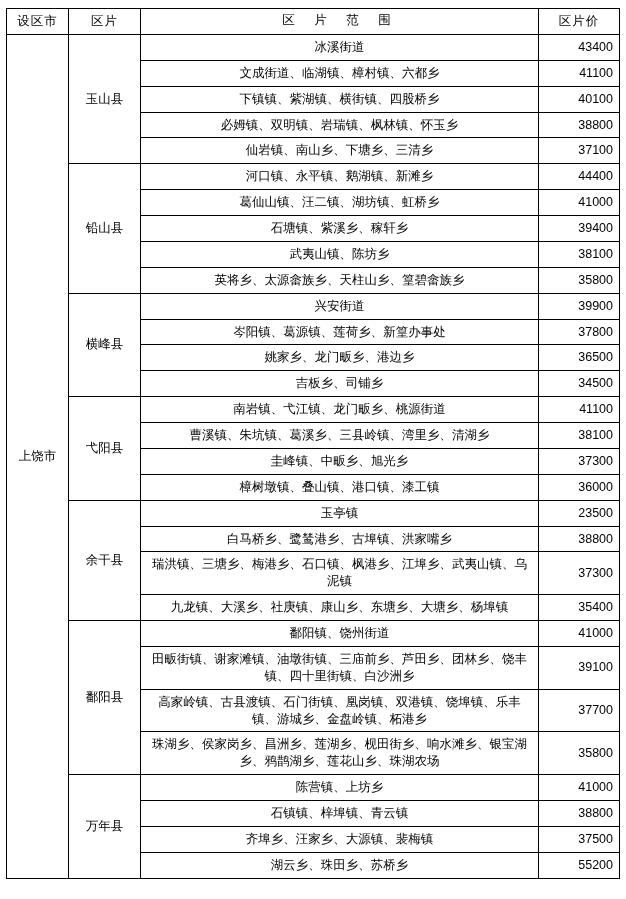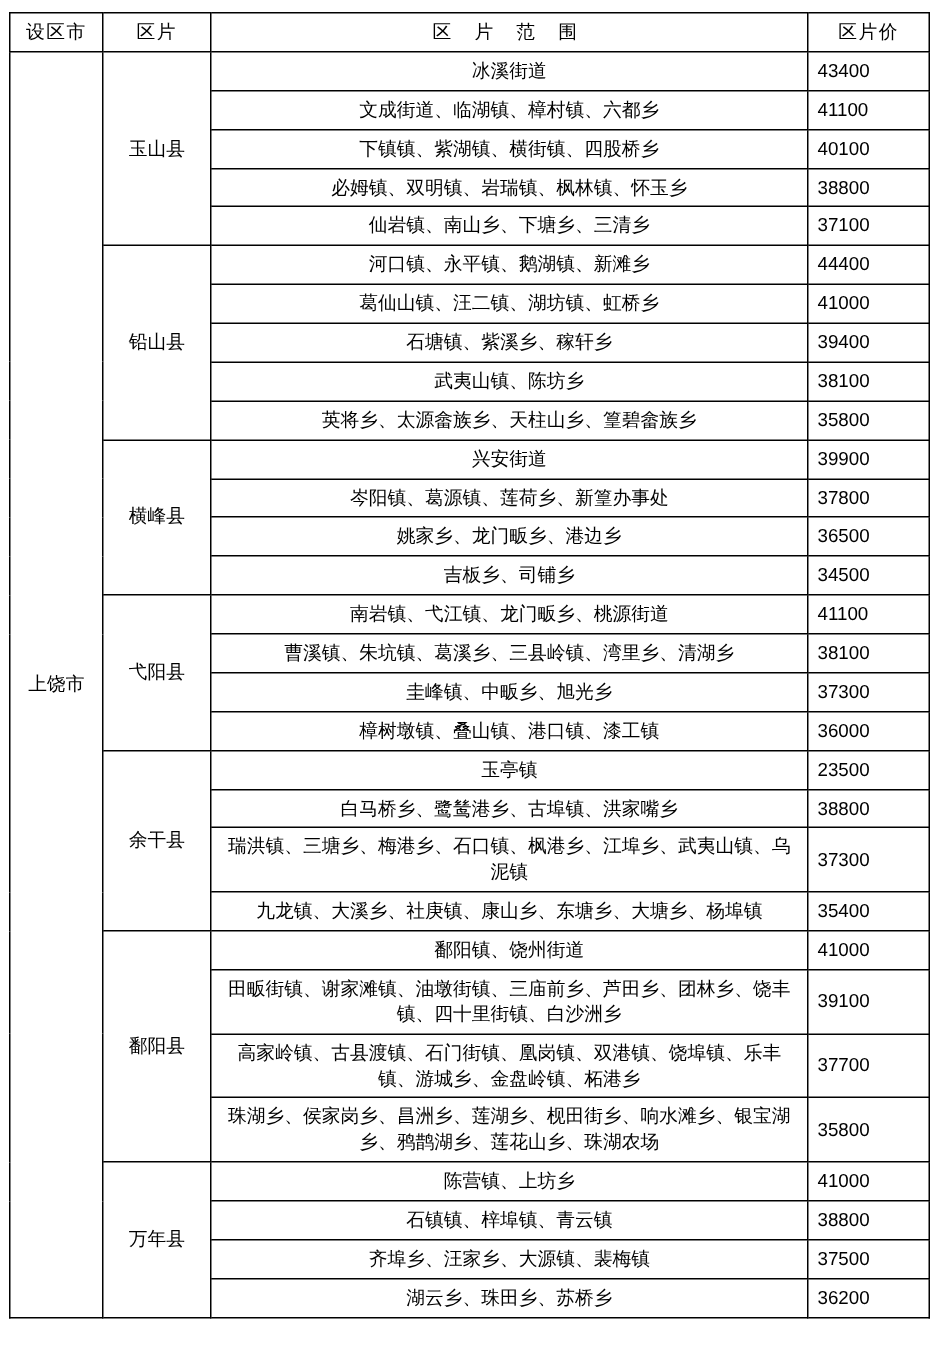--- a/index.html
+++ b/index.html
@@ -57,26 +57,27 @@
     text-align: center;
     vertical-align: middle;
     font-size: 13px;
     margin-left: 14px;
   }
   td.range-cell {
     text-align: center;
     vertical-align: middle;
   }
   td.price-cell {
-    text-align: left;
+    text-align: right;
     vertical-align: middle;
     font-size: 12.5px;
   }
   .hdr-spread {
     letter-spacing: 6px;
+    font-family: Liberation Mono, monospace;
   }
 </style>
 </head>
 <body>
 
 <div id="sheet">
   <table class="price-table">
     <colgroup>
       <col class="col-city">
       <col class="col-area">
@@ -211,17 +212,17 @@
         <tr>
           <td class="range-cell">石镇镇、梓埠镇、青云镇</td>
           <td class="price-cell">38800</td>
         </tr>
         <tr>
           <td class="range-cell">齐埠乡、汪家乡、大源镇、裴梅镇</td>
           <td class="price-cell">37500</td>
         </tr>
         <tr>
           <td class="range-cell">湖云乡、珠田乡、苏桥乡</td>
-          <td class="price-cell">36200</td>
+          <td class="price-cell">55200</td>
         </tr>
       </tbody>
   </table>
 </div>
 
 </body></html>

